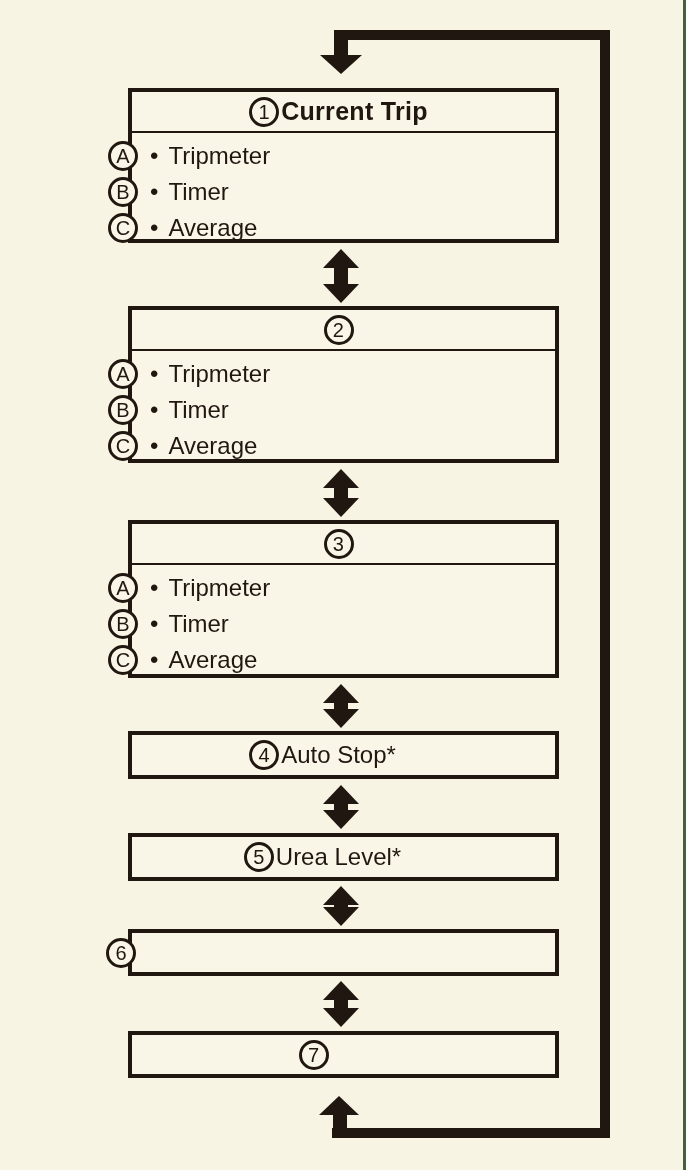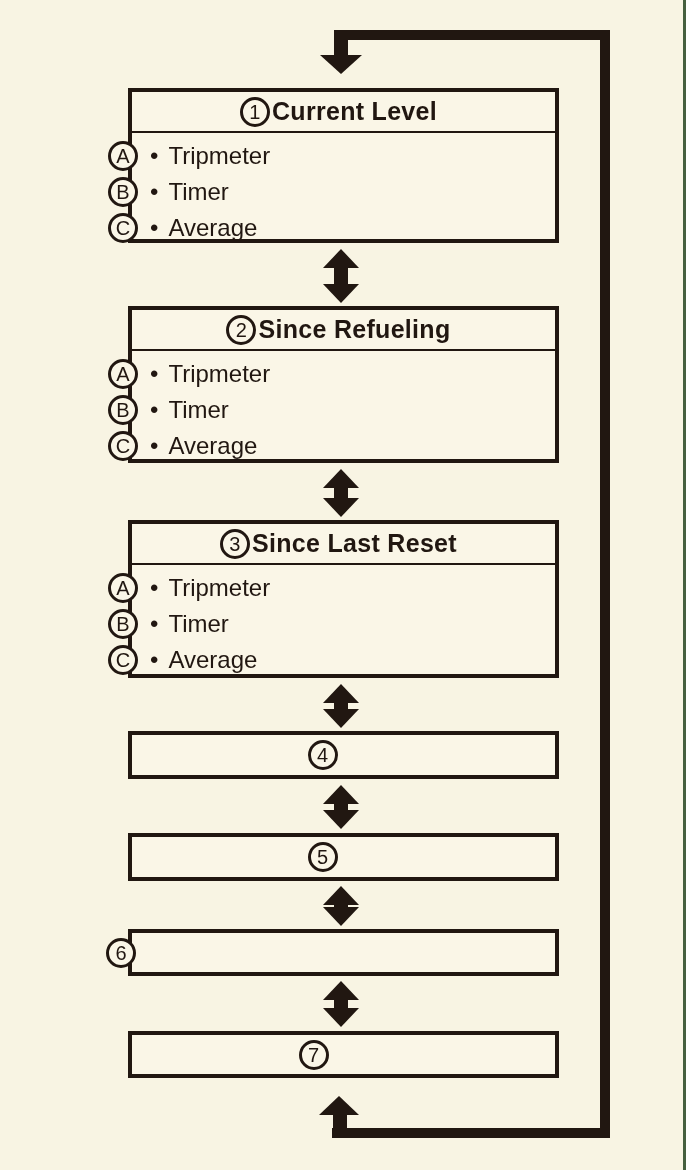--- a/index.html
+++ b/index.html
@@ -117,21 +117,21 @@
     <div class="bar seg-bottom"></div>
     <div class="bar stem-down"></div>
     <div class="tri tri-entry"></div>
     <div class="bar stem-up"></div>
     <div class="tri tri-return"></div>
   </div>
 
   <div class="box multi" style="top:88px;height:155px">
     <div class="box-header">
       <span class="circle">1</span>
-      <span>Current Level</span>
+      <span>Current Trip</span>
     </div>
     <div class="box-list">
       <div class="lrow">
         <span class="circle">A</span>
         <span class="bullet">•</span>
         <span>Tripmeter</span>
       </div>
       <div class="lrow">
         <span class="circle">B</span>
         <span class="bullet">•</span>
@@ -147,21 +147,20 @@
 
   <div class="varrow" style="top:249px;height:54px">
     <div class="up"></div>
     <div class="mid"></div>
     <div class="down"></div>
   </div>
 
   <div class="box multi" style="top:306px;height:157px">
     <div class="box-header">
       <span class="circle">2</span>
-      <span>Since Refueling</span>
     </div>
     <div class="box-list">
       <div class="lrow">
         <span class="circle">A</span>
         <span class="bullet">•</span>
         <span>Tripmeter</span>
       </div>
       <div class="lrow">
         <span class="circle">B</span>
         <span class="bullet">•</span>
@@ -177,21 +176,20 @@
 
   <div class="varrow" style="top:469px;height:48px">
     <div class="up"></div>
     <div class="mid"></div>
     <div class="down"></div>
   </div>
 
   <div class="box multi" style="top:520px;height:158px">
     <div class="box-header">
       <span class="circle">3</span>
-      <span>Since Last Reset</span>
     </div>
     <div class="box-list">
       <div class="lrow">
         <span class="circle">A</span>
         <span class="bullet">•</span>
         <span>Tripmeter</span>
       </div>
       <div class="lrow">
         <span class="circle">B</span>
         <span class="bullet">•</span>
@@ -206,30 +204,32 @@
   </div>
 
   <div class="varrow" style="top:684px;height:44px">
     <div class="up"></div>
     <div class="mid"></div>
     <div class="down"></div>
   </div>
 
   <div class="box single" style="top:731px;height:48px">
     <span class="circle">4</span>
+    <span>Auto Stop*</span>
   </div>
 
   <div class="varrow" style="top:785px;height:44px">
     <div class="up"></div>
     <div class="mid"></div>
     <div class="down"></div>
   </div>
 
   <div class="box single" style="top:833px;height:48px">
     <span class="circle">5</span>
+    <span>Urea Level*</span>
   </div>
 
   <div class="varrow" style="top:886px;height:40px">
     <div class="up"></div>
     <div class="mid"></div>
     <div class="down"></div>
   </div>
 
   <div class="box single edge-num" style="top:929px;height:47px">
     <span class="circle">6</span>

